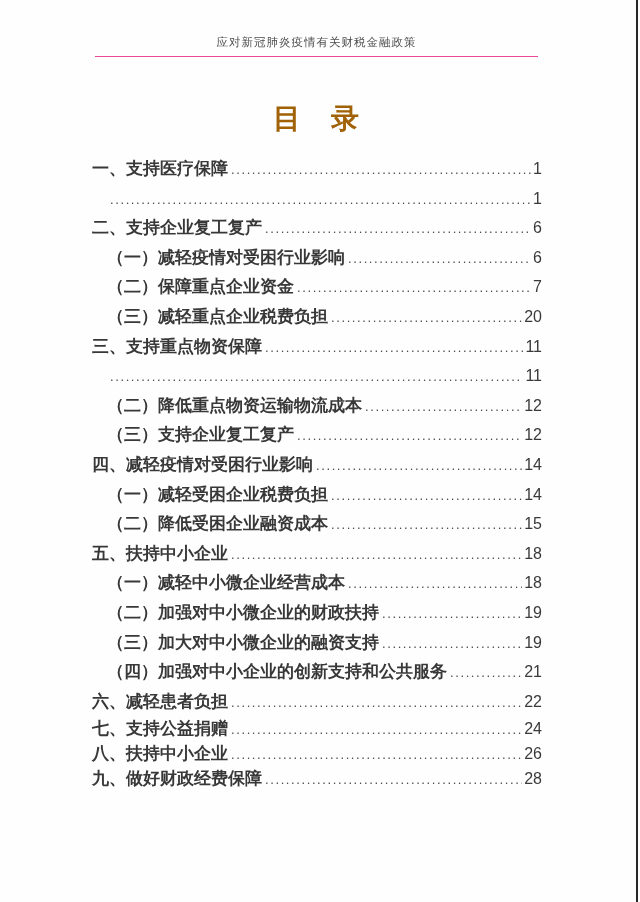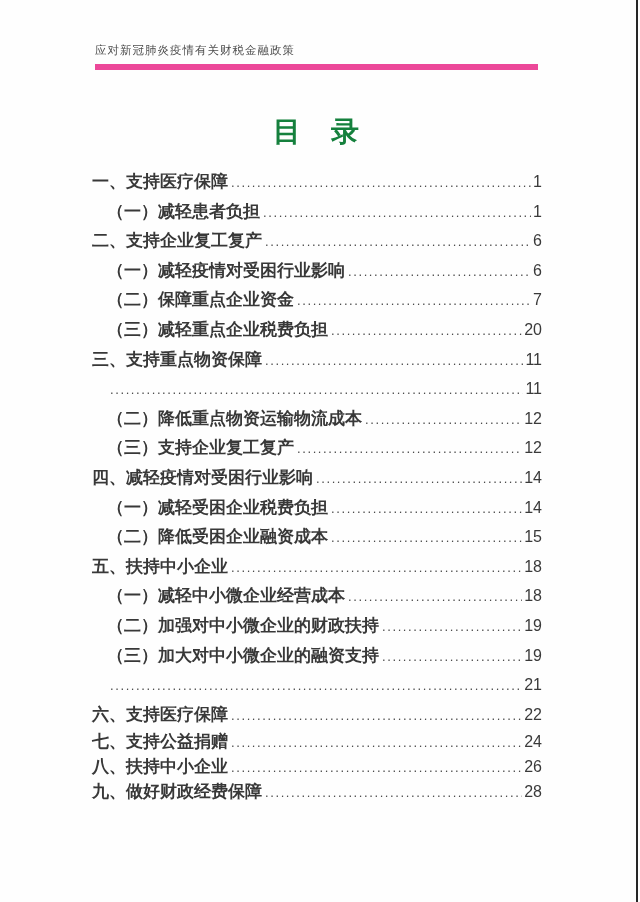--- a/index.html
+++ b/index.html
@@ -15,38 +15,39 @@
     overflow:hidden;
   }
   
   .edge-right{
     position:absolute;top:0;left:636px;width:2px;height:902px;
     background:#262626;
   }
   .running-header{
     margin-left:95px;
     width:443px;
-    padding-top:40px;
+    padding-top:32px;
     padding-bottom:6px;
-    border-bottom:6px solid #ec4899;
+    border-bottom:1px solid #ec4899;
+    text-align:center;
   }
   .running-header span{
     font-family:"Liberation Serif","DejaVu Serif",serif;
     font-size:11.5px;
     letter-spacing:1px;
     color:#4e4e4e;
   }
   .doc-title{
     margin:44px 0 0 95px;
     width:443px;
     text-align:center;
     font-size:28px;
     line-height:36px;
     font-weight:bold;
-    color:#15803d;
+    color:#a16207;
     letter-spacing:1px;
   }
   .toc{
     margin:18px 0 0 92px;
     width:450px;
   }
   .row{
     display:flex;
     align-items:baseline;
     line-height:28.6px;
@@ -93,21 +94,20 @@
   <h1 class="doc-title">目　录</h1>
 
   <div class="toc">
     <div class="row">
       <span class="toc-label">一、支持医疗保障</span>
       <span class="toc-dots"></span>
       <span class="toc-page">1</span>
     </div>
 
     <div class="row l2">
-      <span class="toc-label">（一）减轻患者负担</span>
       <span class="toc-dots"></span>
       <span class="toc-page">1</span>
     </div>
 
 
     <div class="row">
       <span class="toc-label">二、支持企业复工复产</span>
       <span class="toc-dots"></span>
       <span class="toc-page">6</span>
     </div>
@@ -189,26 +189,27 @@
       <span class="toc-page">19</span>
     </div>
 
     <div class="row l2">
       <span class="toc-label">（三）加大对中小微企业的融资支持</span>
       <span class="toc-dots"></span>
       <span class="toc-page">19</span>
     </div>
 
     <div class="row l2">
+      <span class="toc-label">（四）加强对中小企业的创新支持和公共服务</span>
       <span class="toc-dots"></span>
       <span class="toc-page">21</span>
     </div>
 
     <div class="row">
-      <span class="toc-label">六、支持医疗保障</span>
+      <span class="toc-label">六、减轻患者负担</span>
       <span class="toc-dots"></span>
       <span class="toc-page">22</span>
     </div>
 
     <div class="row">
       <span class="toc-label">七、支持公益捐赠</span>
       <span class="toc-dots"></span>
       <span class="toc-page">24</span>
     </div>
 

